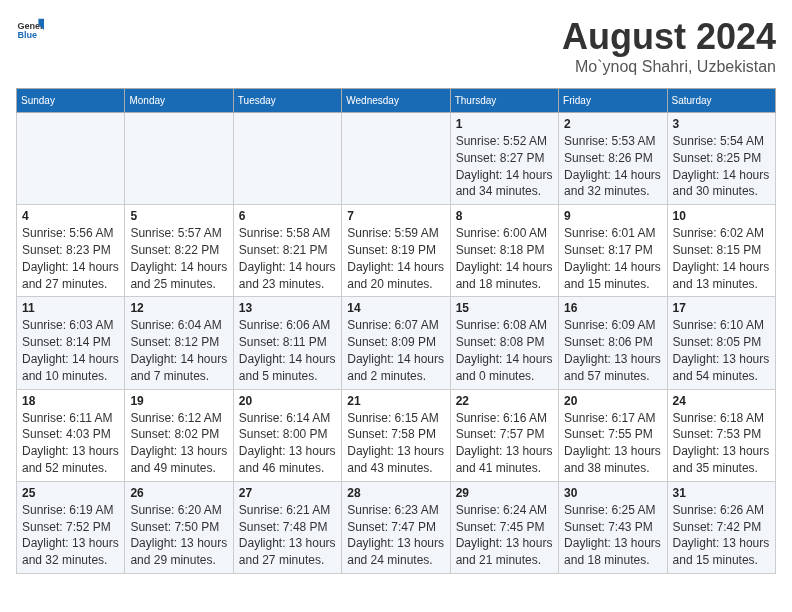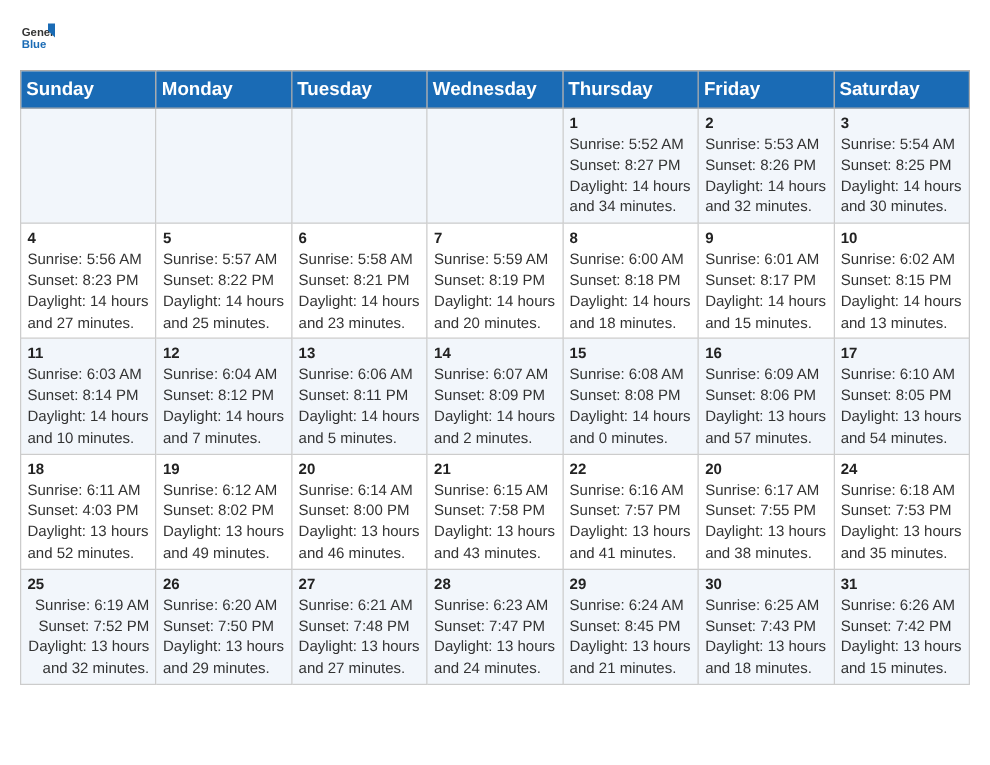--- a/index.html
+++ b/index.html
@@ -38,22 +38,22 @@
       color: #555;
     }
     table {
       width: 100%;
       border-collapse: collapse;
       table-layout: fixed;
     }
     thead tr th {
       background-color: #1a6bb5;
       color: #fff;
-      font-size: 15px;
-      font-weight: bold;
+      font-size: 10px;
+      font-weight: normal;
       padding: 6px 4px;
       text-align: left;
       border: 1px solid #aaa;
     }
     tbody tr td {
       vertical-align: top;
       padding: 4px 5px;
       font-size: 10.5px;
       color: #222;
       border: 1px solid #ccc;
@@ -80,20 +80,24 @@
 </head>
 <body>
 
 <div class="header-area">
   <div class="logo">
     <svg class="logo-icon" viewBox="0 0 40 40" xmlns="http://www.w3.org/2000/svg">
       <text x="2" y="18" font-size="13" font-weight="bold" fill="#333">General</text>
       <text x="2" y="32" font-size="13" font-weight="bold" fill="#1a6bb5">Blue</text>
       <polygon points="32,4 40,4 40,20 32,12" fill="#1a6bb5"></polygon>
     </svg>
+  </div>
+  <div class="title-area">
+    <div class="main-title">August 2024</div>
+    <div class="subtitle">Mo`ynoq Shahri, Uzbekistan</div>
   </div>
 </div>
 
 <table>
   <thead>
     <tr>
     <th>Sunday</th>
         <th>Monday</th>
         <th>Tuesday</th>
         <th>Wednesday</th>
@@ -279,21 +283,21 @@
           <span class="day-number">24</span>
           <div class="cell-info" style="white-space: pre-line;">Sunrise: 6:18 AM
 Sunset: 7:53 PM
 Daylight: 13 hours
 and 35 minutes.</div>
         </td>
       </tr>
       <tr>
         <td>
           <span class="day-number">25</span>
-          <div class="cell-info" style="white-space: pre-line; text-align: right;">Sunrise: 6:19 AM
+          <div class="cell-info" style="white-space: pre-line;">Sunrise: 6:19 AM
 Sunset: 7:52 PM
 Daylight: 13 hours
 and 32 minutes.</div>
         </td>
         <td>
           <span class="day-number">26</span>
           <div class="cell-info" style="white-space: pre-line;">Sunrise: 6:20 AM
 Sunset: 7:50 PM
 Daylight: 13 hours
 and 29 minutes.</div>
@@ -308,21 +312,21 @@
         <td>
           <span class="day-number">28</span>
           <div class="cell-info" style="white-space: pre-line;">Sunrise: 6:23 AM
 Sunset: 7:47 PM
 Daylight: 13 hours
 and 24 minutes.</div>
         </td>
         <td>
           <span class="day-number">29</span>
           <div class="cell-info" style="white-space: pre-line;">Sunrise: 6:24 AM
-Sunset: 8:45 PM
+Sunset: 7:45 PM
 Daylight: 13 hours
 and 21 minutes.</div>
         </td>
         <td>
           <span class="day-number">30</span>
           <div class="cell-info" style="white-space: pre-line;">Sunrise: 6:25 AM
 Sunset: 7:43 PM
 Daylight: 13 hours
 and 18 minutes.</div>
         </td>

